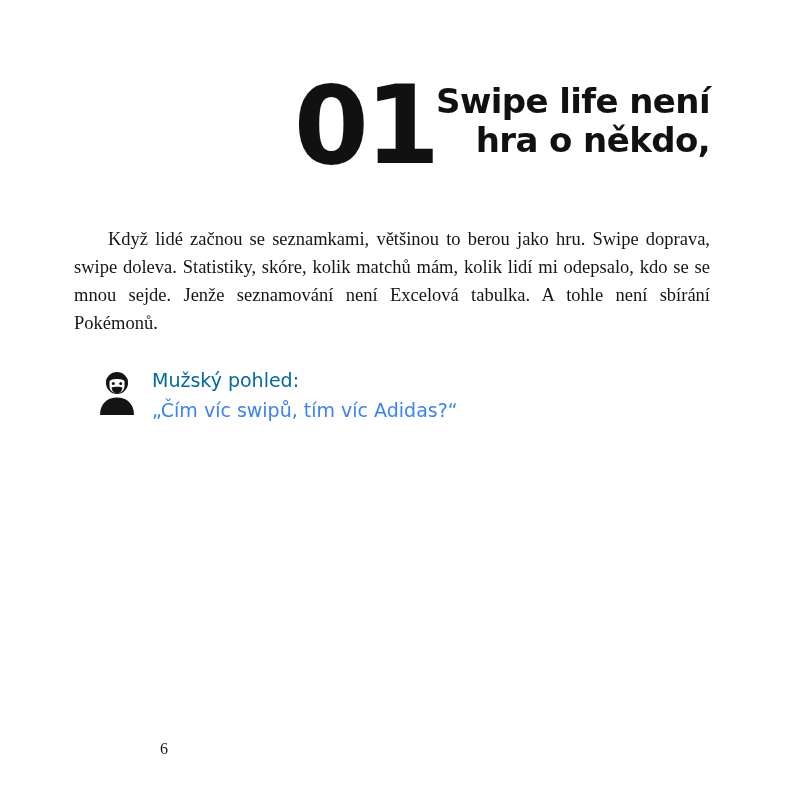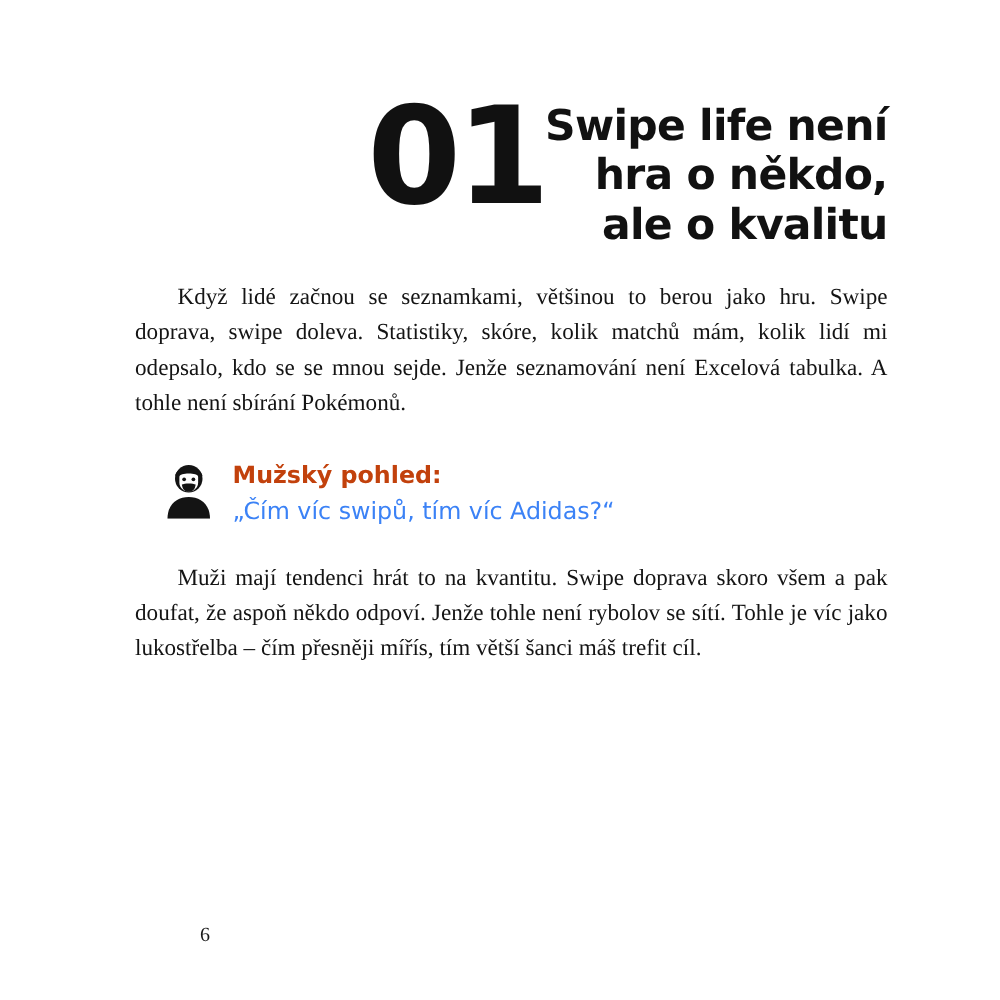--- a/index.html
+++ b/index.html
@@ -13,21 +13,21 @@
     font-family: "Liberation Serif", serif;
     color: #1a1a1a;
     overflow: hidden;
   }
 
   .page {
     position: relative;
     width: 800px;
     height: 800px;
     box-sizing: border-box;
-    padding: 60px 90px 40px 108px;
+    padding: 60px 90px 40px 74px;
   }
 
   
   .chapter-head {
     display: flex;
     align-items: flex-start;
     justify-content: flex-end;
     margin-top: 12px;
   }
   .chapter-number {
@@ -52,21 +52,21 @@
     padding-top: 10px;
     max-width: 330px;
   }
   .chapter-title .tline {
     display: block;
     white-space: nowrap;
   }
 
   
   .body-copy {
-    margin-top: 24px;
+    margin-top: 52px;
   }
   p.para {
     font-family: "Liberation Serif", serif;
     font-size: 18.5px;
     line-height: 1.52;
     text-align: justify;
     margin: 0 0 20px 0;
     text-indent: 34px;
     color: #141414;
     hyphens: manual;
@@ -87,22 +87,22 @@
     width: 42px;
     height: 46px;
     margin-top: 2px;
   }
   .persona-text {
     font-family: "DejaVu Sans", sans-serif;
     padding-top: 1px;
   }
   .persona-label {
     font-size: 19px;
-    font-weight: bold;
-    color: #c2410c;
+    font-weight: normal;
+    color: #0369a1;
     line-height: 1.35;
   }
   .persona-quote {
     font-size: 19px;
     font-weight: normal;
     color: #3b82f6;
     line-height: 1.4;
     margin-top: 3px;
   }
 
@@ -119,21 +119,20 @@
 </head>
 <body>
 
 <div class="page">
 
   <div class="chapter-head">
     <div class="chapter-number">01</div>
     <div class="chapter-title">
       <span class="tline">Swipe life není</span>
       <span class="tline">hra o někdo,</span>
-      <span class="tline">ale o kvalitu</span>
     </div>
   </div>
 
   <div class="body-copy">
 
     <p class="para">Když lidé začnou se seznamkami, většinou to berou jako hru. Swipe doprava, swipe doleva. Statistiky, skóre, kolik matchů mám, kolik lidí mi odepsalo, kdo se se mnou sejde. Jenže seznamování není Excelová tabulka. A tohle není sbírání Pokémonů.</p>
 
 
     <div class="persona-block">
       <span class="avatar">
@@ -152,19 +151,18 @@
 
           <path d="M4 46 C4 34, 12 28.5, 21 28.5 C30 28.5, 38 34, 38 46 Z" fill="#141414"></path>
         </svg>
       </span>
       <span class="persona-text">
         <span class="persona-label">Mužský pohled:</span>
         <span class="persona-quote" style="display:block;">„Čím víc swipů, tím víc Adidas?“</span>
       </span>
     </div>
 
-    <p class="para">Muži mají tendenci hrát to na kvantitu. Swipe doprava skoro všem a pak doufat, že aspoň někdo odpoví. Jenže tohle není rybolov se sítí. Tohle je víc jako lukostřelba – čím přesněji mířís, tím větší šanci máš trefit cíl.</p>
 
   </div>
 
   <div class="folio">6</div>
 
 </div>
 
 </body></html>

